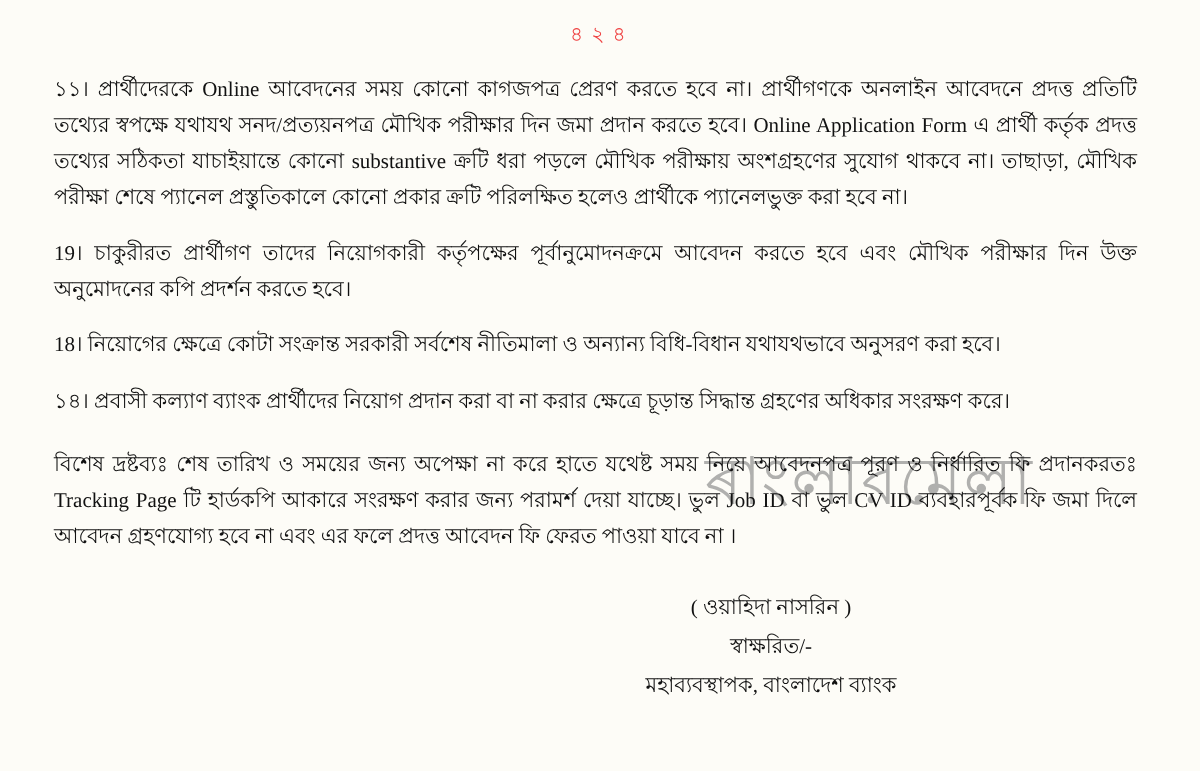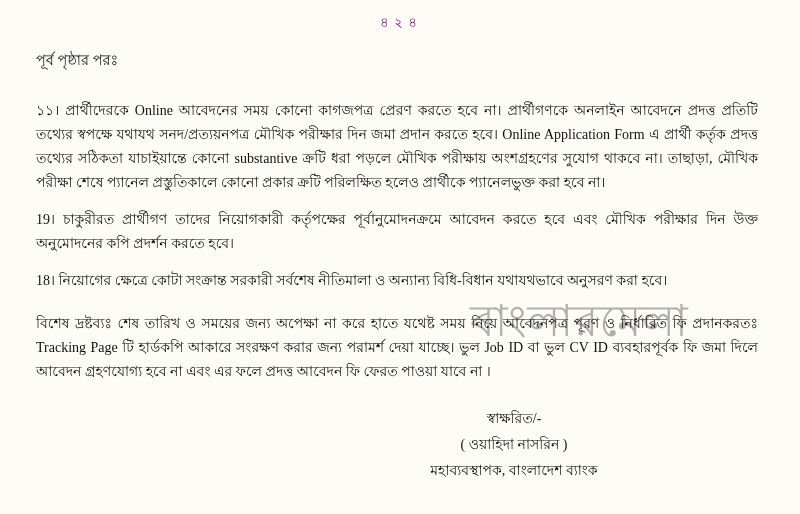--- a/index.html
+++ b/index.html
@@ -36,21 +36,21 @@
     white-space: nowrap;
     z-index: 0;
   }
   .content { position: relative; z-index: 2; }
 
   .page-number {
     text-align: center;
     font-size: 13.5px;
     letter-spacing: 1px;
     margin: 0 0 14px 0;
-    color: #701a75;
+    color: #ef4444;
   }
   .contd {
     font-size: 14.5px;
     margin: 0 0 26px 0;
     padding-left: 0px;
   }
   .para {
     font-size: 14px;
     line-height: 1.72;
     margin: 2px 0 13px 0;
@@ -81,43 +81,46 @@
 <body>
 
 <div class="page">
 
   <div class="watermark">ৰাংলারমেলা</div>
 
   <div class="content">
 
     <div class="page-number">৪ ২ ৪</div>
 
-    <div class="contd">পূর্ব পৃষ্ঠার পরঃ</div>
 
     <p class="para">
       <span class="num">১১।</span>
       <span>প্রার্থীদেরকে Online  আবেদনের সময় কোনো কাগজপত্র প্রেরণ করতে হবে না। প্রার্থীগণকে অনলাইন আবেদনে প্রদত্ত প্রতিটি তথ্যের স্বপক্ষে যথাযথ সনদ/প্রত্যয়নপত্র মৌখিক পরীক্ষার দিন জমা প্রদান করতে হবে। Online Application Form এ প্রার্থী কর্তৃক প্রদত্ত তথ্যের সঠিকতা যাচাইয়ান্তে কোনো substantive ক্রটি ধরা পড়লে মৌখিক পরীক্ষায় অংশগ্রহণের সুযোগ থাকবে না। তাছাড়া, মৌখিক পরীক্ষা শেষে প্যানেল প্রস্তুতিকালে কোনো প্রকার ক্রটি পরিলক্ষিত হলেও প্রার্থীকে প্যানেলভুক্ত করা হবে না।</span>
     </p>
 
     <p class="para">
       <span class="num">19।</span>
       <span>চাকুরীরত প্রার্থীগণ তাদের নিয়োগকারী কর্তৃপক্ষের পূর্বানুমোদনক্রমে আবেদন করতে হবে এবং মৌখিক পরীক্ষার দিন উক্ত অনুমোদনের কপি প্রদর্শন করতে হবে।</span>
     </p>
 
     <p class="para">
       <span class="num">18।</span>
       <span>নিয়োগের ক্ষেত্রে কোটা সংক্রান্ত সরকারী সর্বশেষ নীতিমালা ও অন্যান্য বিধি-বিধান যথাযথভাবে অনুসরণ করা হবে।</span>
     </p>
 
+    <p class="para">
+      <span class="num">১৪।</span>
+      <span>প্রবাসী কল্যাণ ব্যাংক প্রার্থীদের নিয়োগ প্রদান করা বা না করার ক্ষেত্রে চূড়ান্ত সিদ্ধান্ত গ্রহণের অধিকার সংরক্ষণ করে।</span>
+    </p>
 
     <p class="para note">
       <span>বিশেষ দ্রষ্টব্যঃ</span><span> শেষ তারিখ ও সময়ের জন্য অপেক্ষা না করে হাতে যথেষ্ট সময় নিয়ে আবেদনপত্র পূরণ ও নির্ধারিত ফি প্রদানকরতঃ Tracking Page টি হার্ডকপি আকারে সংরক্ষণ করার জন্য পরামর্শ দেয়া যাচ্ছে। ভুল Job ID বা ভুল CV ID ব্যবহারপূর্বক ফি জমা দিলে আবেদন গ্রহণযোগ্য হবে না এবং এর ফলে প্রদত্ত আবেদন ফি ফেরত পাওয়া যাবে না ।</span>
     </p>
 
     <div class="signature-block">
+      <div class="sig-line">( ওয়াহিদা নাসরিন )</div>
       <div class="sig-line">স্বাক্ষরিত/-</div>
-      <div class="sig-line">( ওয়াহিদা নাসরিন )</div>
       <div class="sig-line">মহাব্যবস্থাপক, বাংলাদেশ ব্যাংক</div>
 
     </div>
 
   </div>
 </div>
 
 </body></html>

